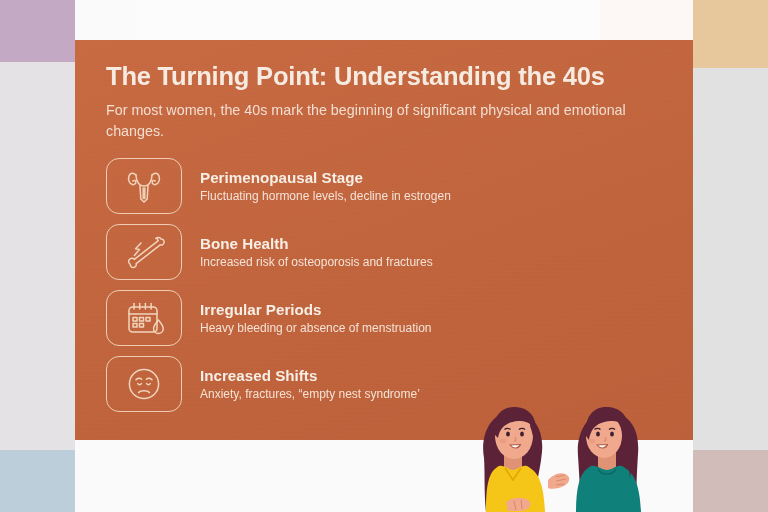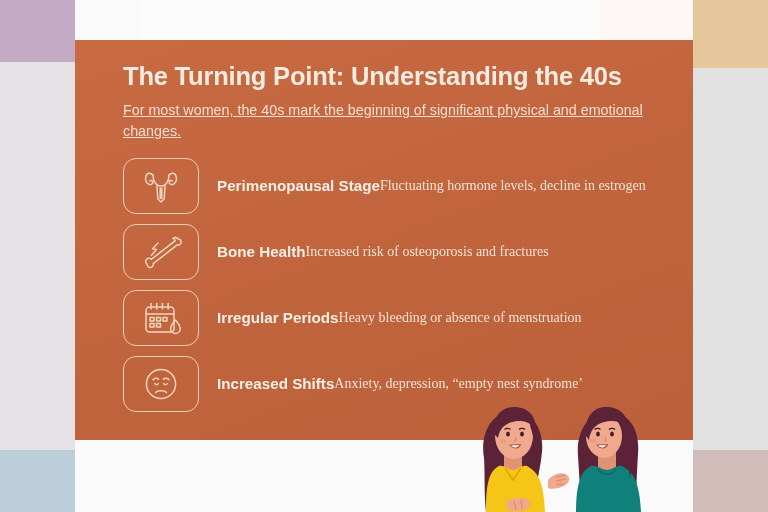--- a/index.html
+++ b/index.html
@@ -40,21 +40,21 @@
   
   #card {
     position: absolute;
     left: 75px;
     top: 40px;
     width: 618px;
     height: 400px;
     background: #c4673f;
     background-image: linear-gradient(160deg, #c86a41 0%, #c0633c 60%, #bc6039 100%);
     box-sizing: border-box;
-    padding: 22px 30px 0 48px;
+    padding: 22px 30px 0 31px;
   }
   
   #card::after {
     content: "";
     position: absolute;
     inset: 0;
     pointer-events: none;
     background-image:
       repeating-linear-gradient(0deg, rgba(255,255,255,0.018) 0 1px, rgba(0,0,0,0.012) 1px 2px);
     opacity: .8;
@@ -70,21 +70,20 @@
     white-space: nowrap;
   }
 
   #card-subtitle {
     margin: 9px 0 0 0;
     font-size: 14.3px;
     font-weight: normal;
     color: #f3ded1;
     line-height: 1.45;
     max-width: 540px;
-    text-decoration: underline;
   }
 
   
   #feature-list {
     margin-top: 16px;
     display: flex;
     flex-direction: column;
     gap: 10px;
   }
   .feature-row {
@@ -97,33 +96,32 @@
     width: 76px;
     height: 56px;
     border: 1.6px solid #f0cdb4;
     border-radius: 13px;
     display: flex;
     align-items: center;
     justify-content: center;
     box-sizing: border-box;
   }
   .feature-icon-box svg { display: block; }
-  .feature-text { display: flex; flex-direction: row; justify-content: center; }
+  .feature-text { display: flex; flex-direction: column; justify-content: center; }
   .feature-title {
     font-size: 15.2px;
     font-weight: bold;
     color: #f8efe6;
     line-height: 1.25;
   }
   .feature-desc {
-    font-size: 14px;
+    font-size: 12px;
     color: #f5e3d6;
     line-height: 1.35;
     margin-top: 1px;
-    font-family: Liberation Serif, serif;
   }
 
   
   #illustration {
     position: absolute;
     left: 472px;
     top: 398px;
     width: 200px;
     height: 114px;
   }
@@ -210,21 +208,21 @@
             <circle cx="23" cy="20" r="14.6"></circle>
             <path d="M15 15.8 C16.6 13.8 19 13.6 20.6 15.2"></path>
             <path d="M31 15.8 C29.4 13.8 27 13.6 25.4 15.2"></path>
             <path d="M16.8 19.6 C17.8 21 19.4 21 20.4 19.6"></path>
             <path d="M25.6 19.6 C26.6 21 28.2 21 29.2 19.6"></path>
             <path d="M17.6 28.6 C19.2 26.2 26.8 26.2 28.4 28.6"></path>
           </svg>
         </div>
         <div class="feature-text">
           <div class="feature-title">Increased Shifts</div>
-          <div class="feature-desc">Anxiety, depression, “empty nest syndrome’</div>
+          <div class="feature-desc">Anxiety, fractures, “empty nest syndrome’</div>
         </div>
       </div>
 
     </div>
   </div>
 
   <div id="illustration">
     <svg width="200" height="114" viewBox="0 0 200 114">
       <defs>
         <clipPath id="illoClip">

